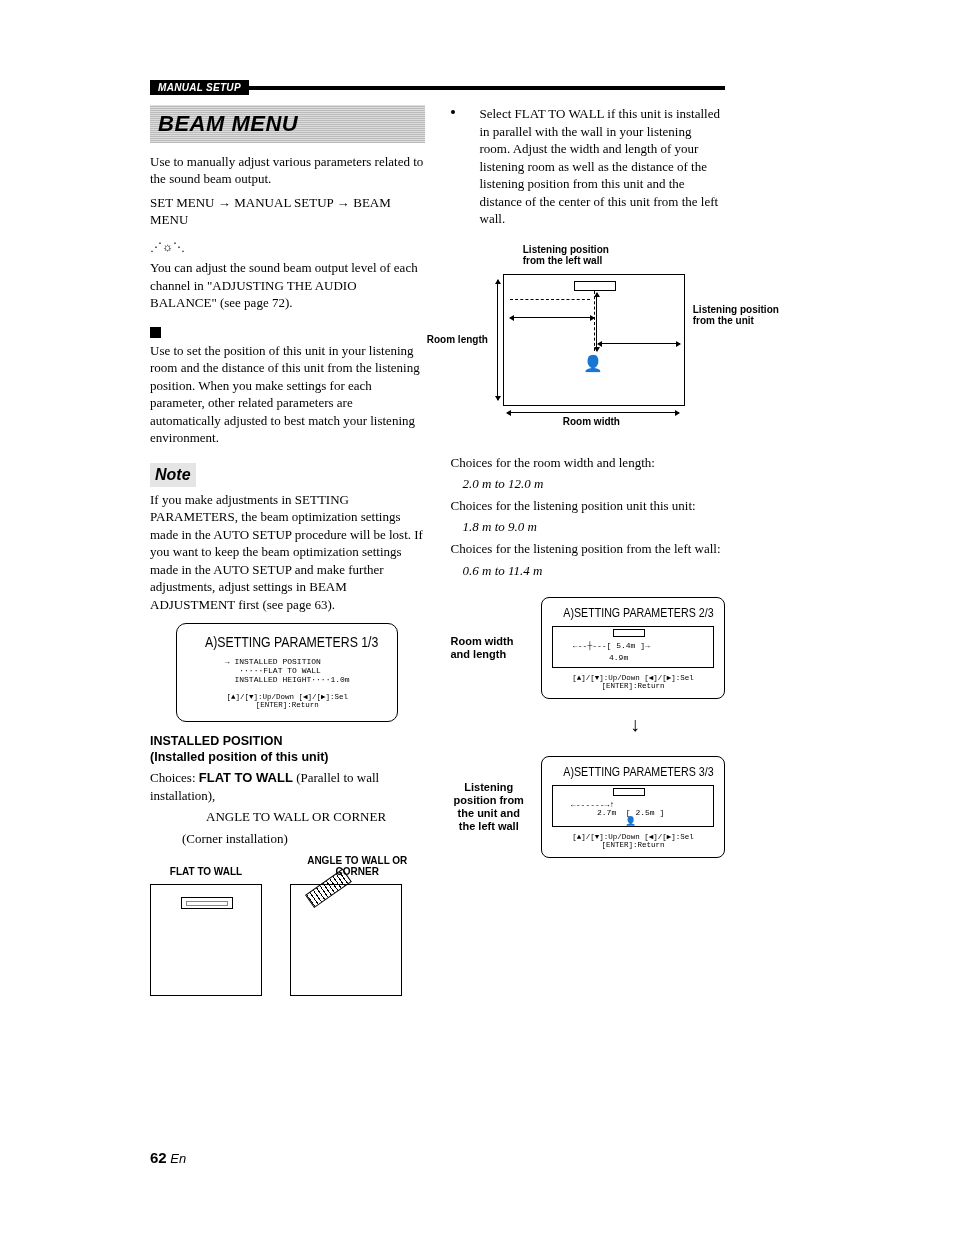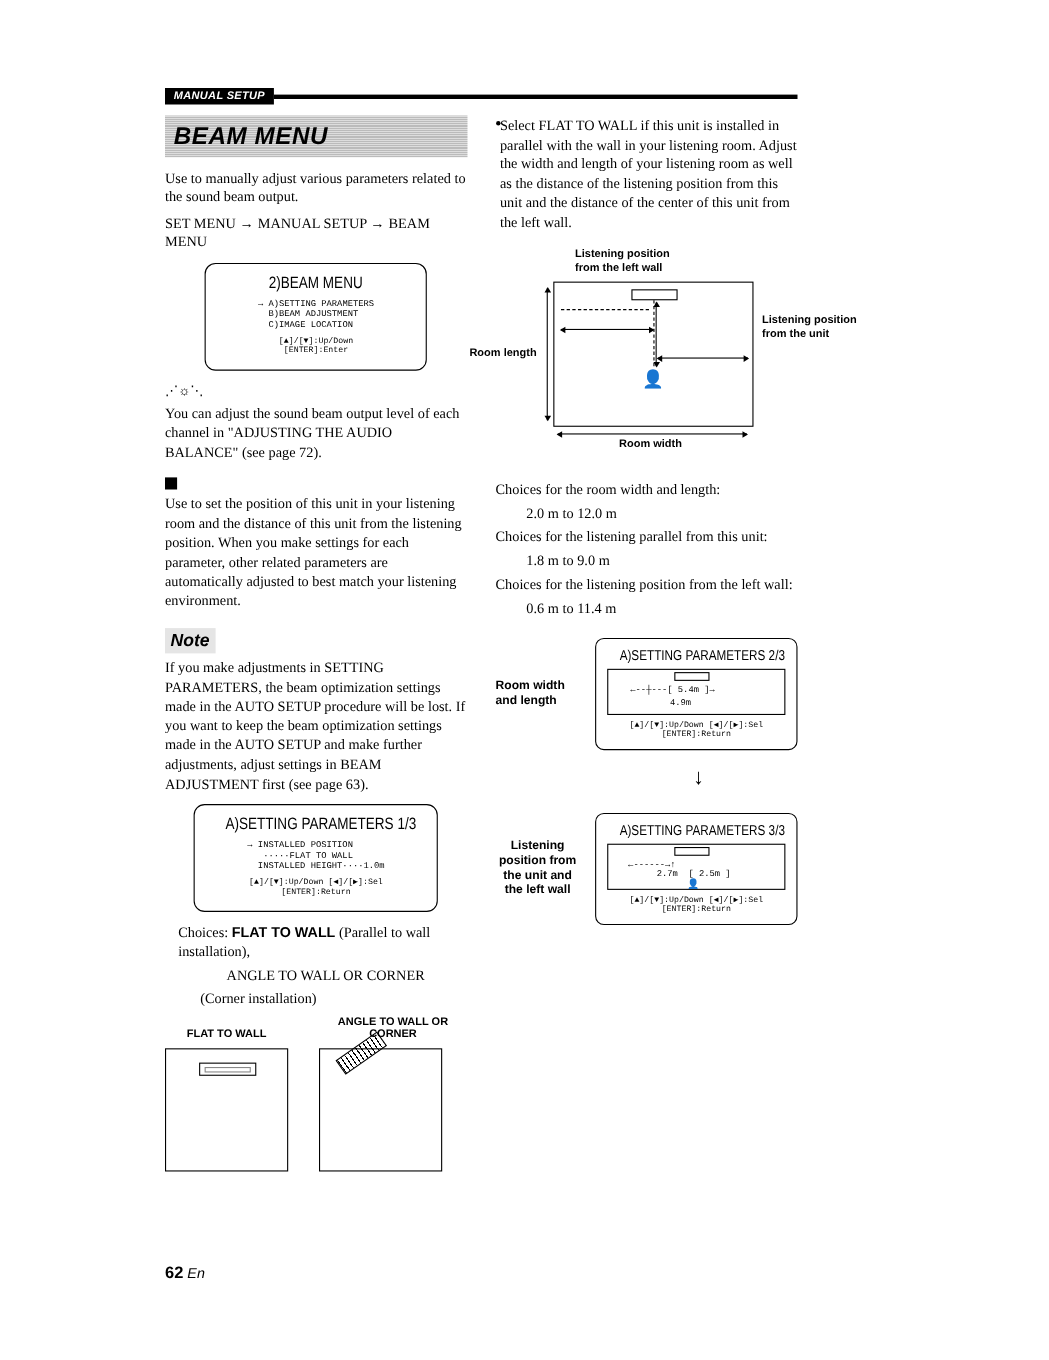--- a/index.html
+++ b/index.html
@@ -122,21 +122,21 @@
     display: inline-block;
     margin-top: 12px;
   }
   .sub-head {
     font-family: Arial, Helvetica, sans-serif;
     font-weight: bold;
     font-size: 12.5px;
     line-height: 1.25;
     margin-top: 12px;
   }
-  .choice-line { margin-left: 12px; }
+  .choice-line { margin-left: 0; }
   .bold-inline {
     font-family: Arial, Helvetica, sans-serif;
     font-weight: bold;
   }
   .install-diagrams {
     display: flex;
     gap: 28px;
     margin-top: 6px;
     justify-content: center;
   }
@@ -171,21 +171,21 @@
   }
   .angle-unit {
     position:absolute;
     left:14px; top:10px;
     width:44px; height:14px;
     border:1px solid #000;
     transform: rotate(-35deg);
     transform-origin: left top;
     background: repeating-linear-gradient(90deg,#000,#000 1px,transparent 1px,transparent 4px);
   }
-  .bullet-row { display:flex; gap:0; }
+  .bullet-row { display:flex; gap:25px; }
   .bullet-dot { flex-shrink:0; margin-top:5px; width:4px; height:4px; border-radius:50%; background:#000; }
   .room-figure {
     margin: 16px auto 10px auto;
     width: 270px;
     position: relative;
   }
   .room-caption {
     font-family: Arial, Helvetica, sans-serif;
     font-weight: bold;
     font-size: 10px;
@@ -213,21 +213,21 @@
   }
   .solid-arrow-h:before { left:-1px; border-right:5px solid #000; }
   .solid-arrow-h:after { right:-1px; border-left:5px solid #000; }
   .solid-arrow-v { position:absolute; width:0; border-left:1px solid #000; }
   .solid-arrow-v:before, .solid-arrow-v:after {
     content:""; position:absolute; left:-3px; width:0;height:0;
     border-left:3px solid transparent; border-right:3px solid transparent;
   }
   .solid-arrow-v:before { top:-1px; border-bottom:5px solid #000; }
   .solid-arrow-v:after { bottom:-1px; border-top:5px solid #000; }
-  .indented { margin-left: 28px; }
+  .indented { margin-left: 12px; font-style: italic; }
   .param-row {
     display:flex; align-items:center; gap:14px; margin-top:18px;
   }
   .param-label {
     font-family: Arial, Helvetica, sans-serif;
     font-weight: bold;
     font-size: 11px;
     line-height:1.2;
     flex: 1;
     text-align: left;
@@ -284,28 +284,20 @@
 
       <p>Use to manually adjust various parameters related to the sound beam output.</p>
       <p class="menu-path">
         <span>SET MENU</span>
         <span class="arrow"> → </span>
         <span>MANUAL SETUP</span>
         <span class="arrow"> → </span>
         <span>BEAM MENU</span>
       </p>
 
-      <div class="lcd-box">
-        <div class="lcd-title">2)BEAM MENU</div>
-        <div class="lcd-body">→ A)SETTING PARAMETERS
-  B)BEAM ADJUSTMENT
-  C)IMAGE LOCATION</div>
-        <div class="lcd-hint">[▲]/[▼]:Up/Down
-[ENTER]:Enter</div>
-      </div>
 
       <div class="tip-icon">⋰☼⋱</div>
       <p>You can adjust the sound beam output level of each channel in "ADJUSTING THE AUDIO BALANCE" (see page 72).</p>
 
       <div class="section-header">
         <div class="square-bullet"></div>
       </div>
       <p>Use to set the position of this unit in your listening room and the distance of this unit from the listening position. When you make settings for each parameter, other related parameters are automatically adjusted to best match your listening environment.</p>
 
       <div class="note-label">Note</div>
@@ -313,20 +305,24 @@
 
       <div class="lcd-box" style="width:200px">
         <div class="lcd-title">A)SETTING PARAMETERS 1/3</div>
         <div class="lcd-body">→ INSTALLED POSITION
    ·····FLAT TO WALL
   INSTALLED HEIGHT····1.0m</div>
         <div class="lcd-hint">[▲]/[▼]:Up/Down [◀]/[▶]:Sel
 [ENTER]:Return</div>
       </div>
 
+      <div class="sub-head">
+        <span>INSTALLED POSITION</span><br>
+        <span>(Installed position of this unit)</span>
+      </div>
       <p class="choice-line">
         <span>Choices: </span><span class="bold-inline">FLAT TO WALL</span><span> (Parallel to wall installation),</span>
       </p>
       <p style="margin-left:56px">ANGLE TO WALL OR CORNER</p>
       <p style="margin-left:32px">(Corner installation)</p>
 
       <div class="install-diagrams">
         <div class="inst-col">
           <div class="inst-label">FLAT TO WALL</div>
           <div class="inst-box">
@@ -367,21 +363,21 @@
           <div class="solid-arrow-h" style="left:6px; top:42px; width:84px"></div>
           <div class="solid-arrow-h" style="left:94px; top:68px; width:82px"></div>
           <div class="solid-arrow-v" style="left:92px; top:18px; height:58px"></div>
         </div>
         <div class="solid-arrow-v" style="left:44px; top:36px; height:120px"></div>
         <div class="solid-arrow-h" style="left:54px; top:168px; width:172px"></div>
       </div>
 
       <p>Choices for the room width and length:</p>
       <p class="indented">2.0 m to 12.0 m</p>
-      <p>Choices for the listening parallel from this unit:</p>
+      <p>Choices for the listening position unit this unit:</p>
       <p class="indented">1.8 m to 9.0 m</p>
       <p>Choices for the listening position from the left wall:</p>
       <p class="indented">0.6 m to 11.4 m</p>
 
       <div class="param-row">
         <div class="param-label">Room width and length</div>
         <div class="small-lcd">
           <div class="lcd-title">A)SETTING PARAMETERS 2/3</div>
           <div class="small-lcd-inner">
             <div style="position:absolute;left:60px;top:2px;width:30px;height:6px;border:1px solid #000"></div>

